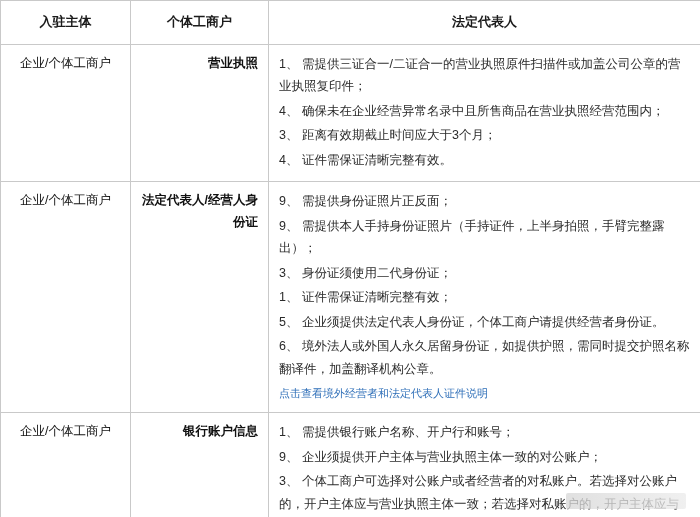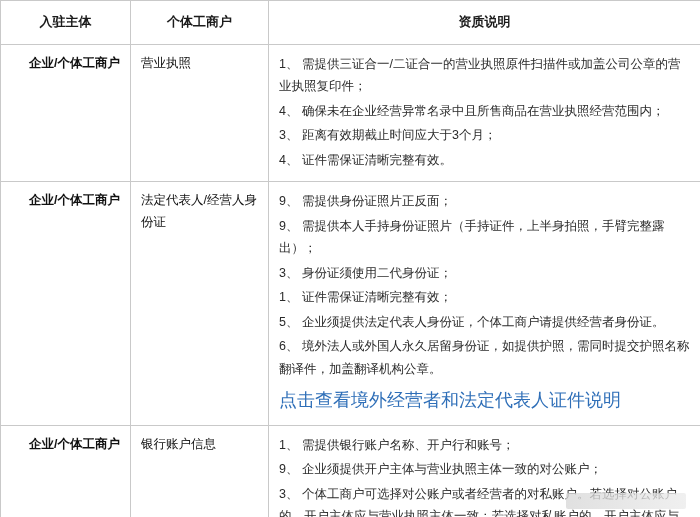--- a/index.html
+++ b/index.html
@@ -42,29 +42,29 @@
     font-size: 13px;
     color: #1b1b1b;
     padding: 10px 6px;
     background: #ffffff;
   }
   col.c1 { width: 130px; }
   col.c2 { width: 138px; }
   col.c3 { width: 432px; }
 
   td.subject {
-    text-align: right;
-    font-weight: bold;
+    text-align: center;
+    font-weight: normal;
     color: #111111;
     font-size: 12.5px;
     line-height: 1.8;
   }
   td.doc {
-    text-align: left;
-    font-weight: normal;
+    text-align: right;
+    font-weight: bold;
     color: #111111;
     font-size: 12.5px;
     vertical-align: top;
     padding-top: 8px;
   }
   td.desc {
     text-align: left;
     color: #2b2b2b;
   }
   .desc ol {
@@ -76,21 +76,21 @@
     margin: 0 0 2px 0;
     padding: 0;
     text-indent: 0;
     font-size: 12.5px;
     line-height: 1.8;
   }
   .note-link {
     display: block;
     color: #2f6fb8;
     margin-top: 4px;
-    font-size: 18px;
+    font-size: 11px;
     line-height: 1.8;
     cursor: pointer;
   }
   .watermark {
     position: absolute;
     right: 14px;
     bottom: 8px;
     width: 120px;
     height: 16px;
     background: linear-gradient(90deg, rgba(215,215,215,0.85), rgba(235,235,235,0.85));
@@ -105,21 +105,21 @@
   <table class="qual-table">
     <colgroup>
       <col class="c1">
       <col class="c2">
       <col class="c3">
     </colgroup>
     <thead>
       <tr>
         <th>入驻主体</th>
         <th>个体工商户</th>
-        <th>资质说明</th>
+        <th>法定代表人</th>
       </tr>
     </thead>
     <tbody>
 
       <tr>
         <td class="subject">企业/个体工商户</td>
         <td class="doc">营业执照</td>
         <td class="desc">
           <ol>
             <li>1、 需提供三证合一/二证合一的营业执照原件扫描件或加盖公司公章的营业执照复印件；</li>

